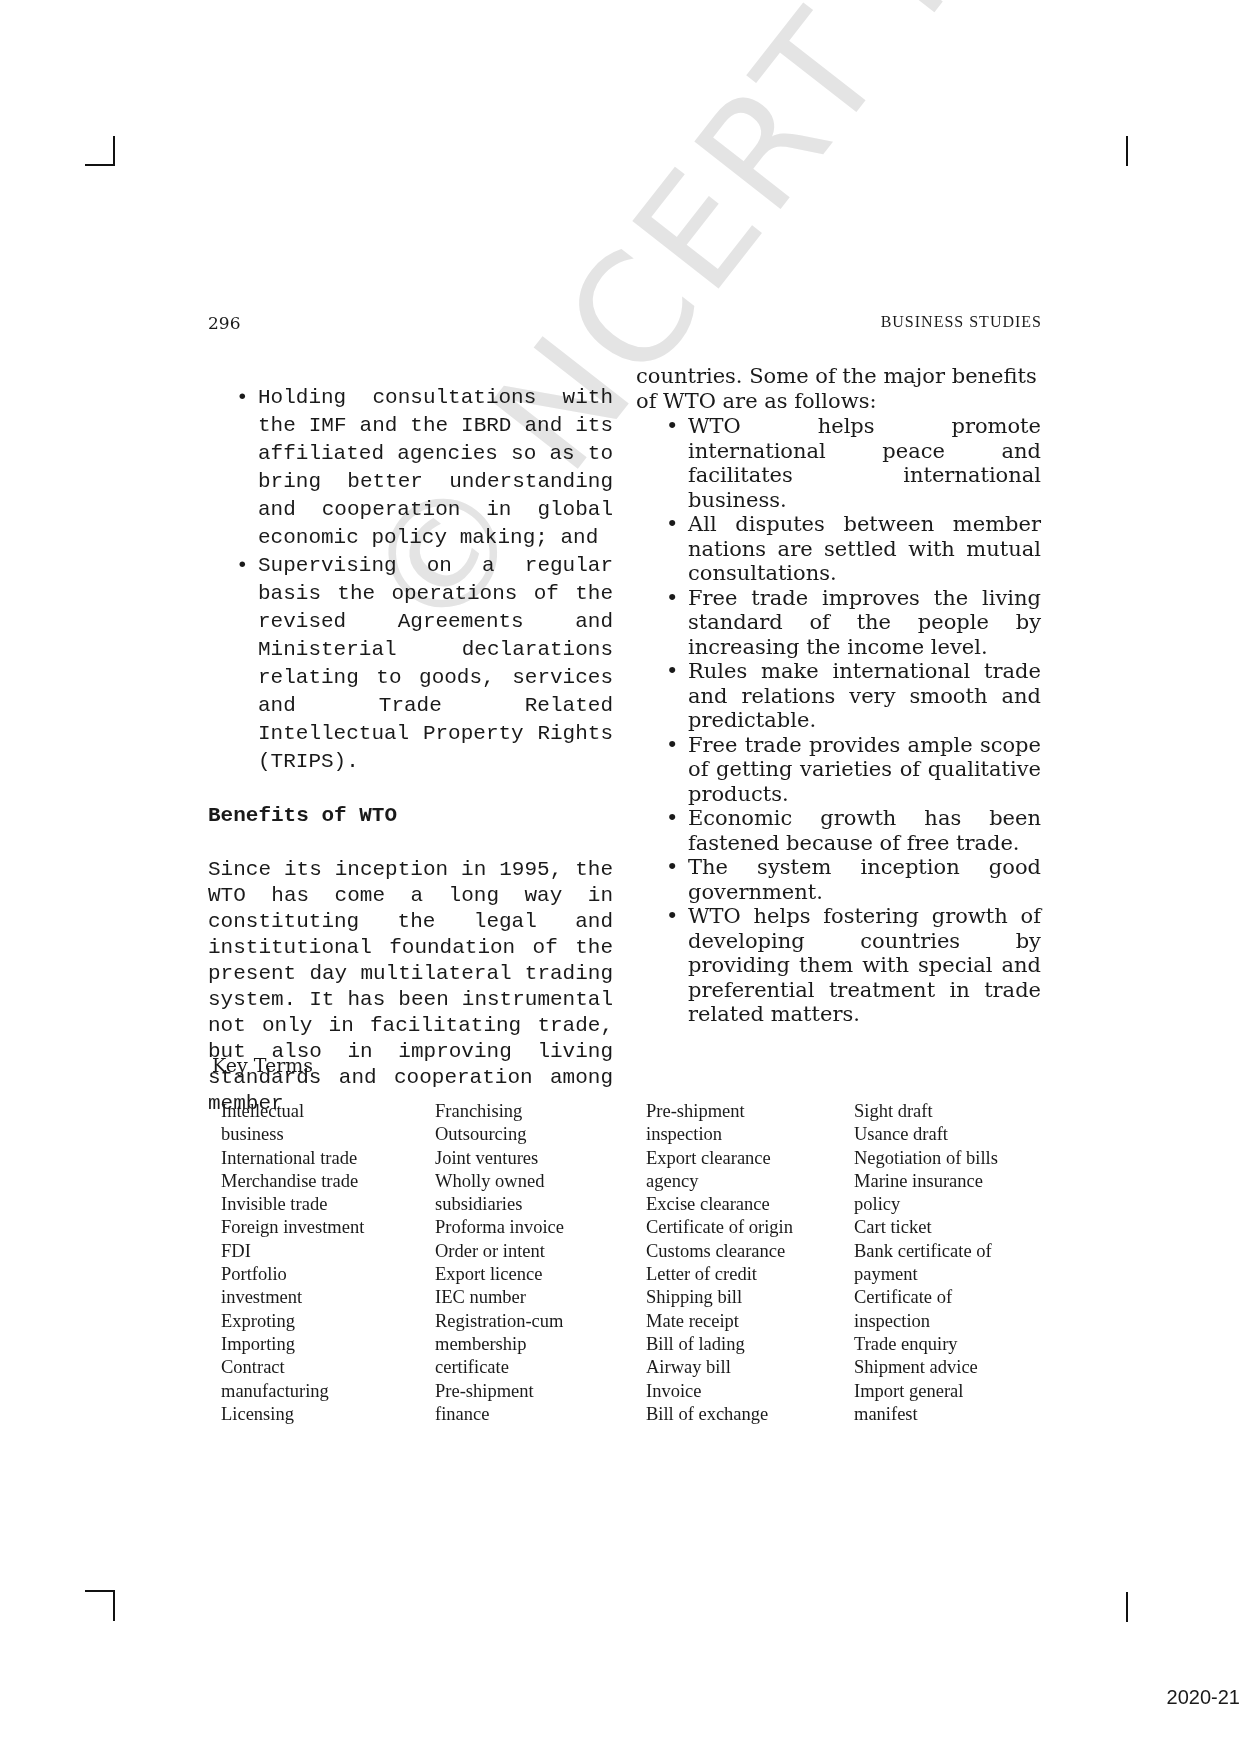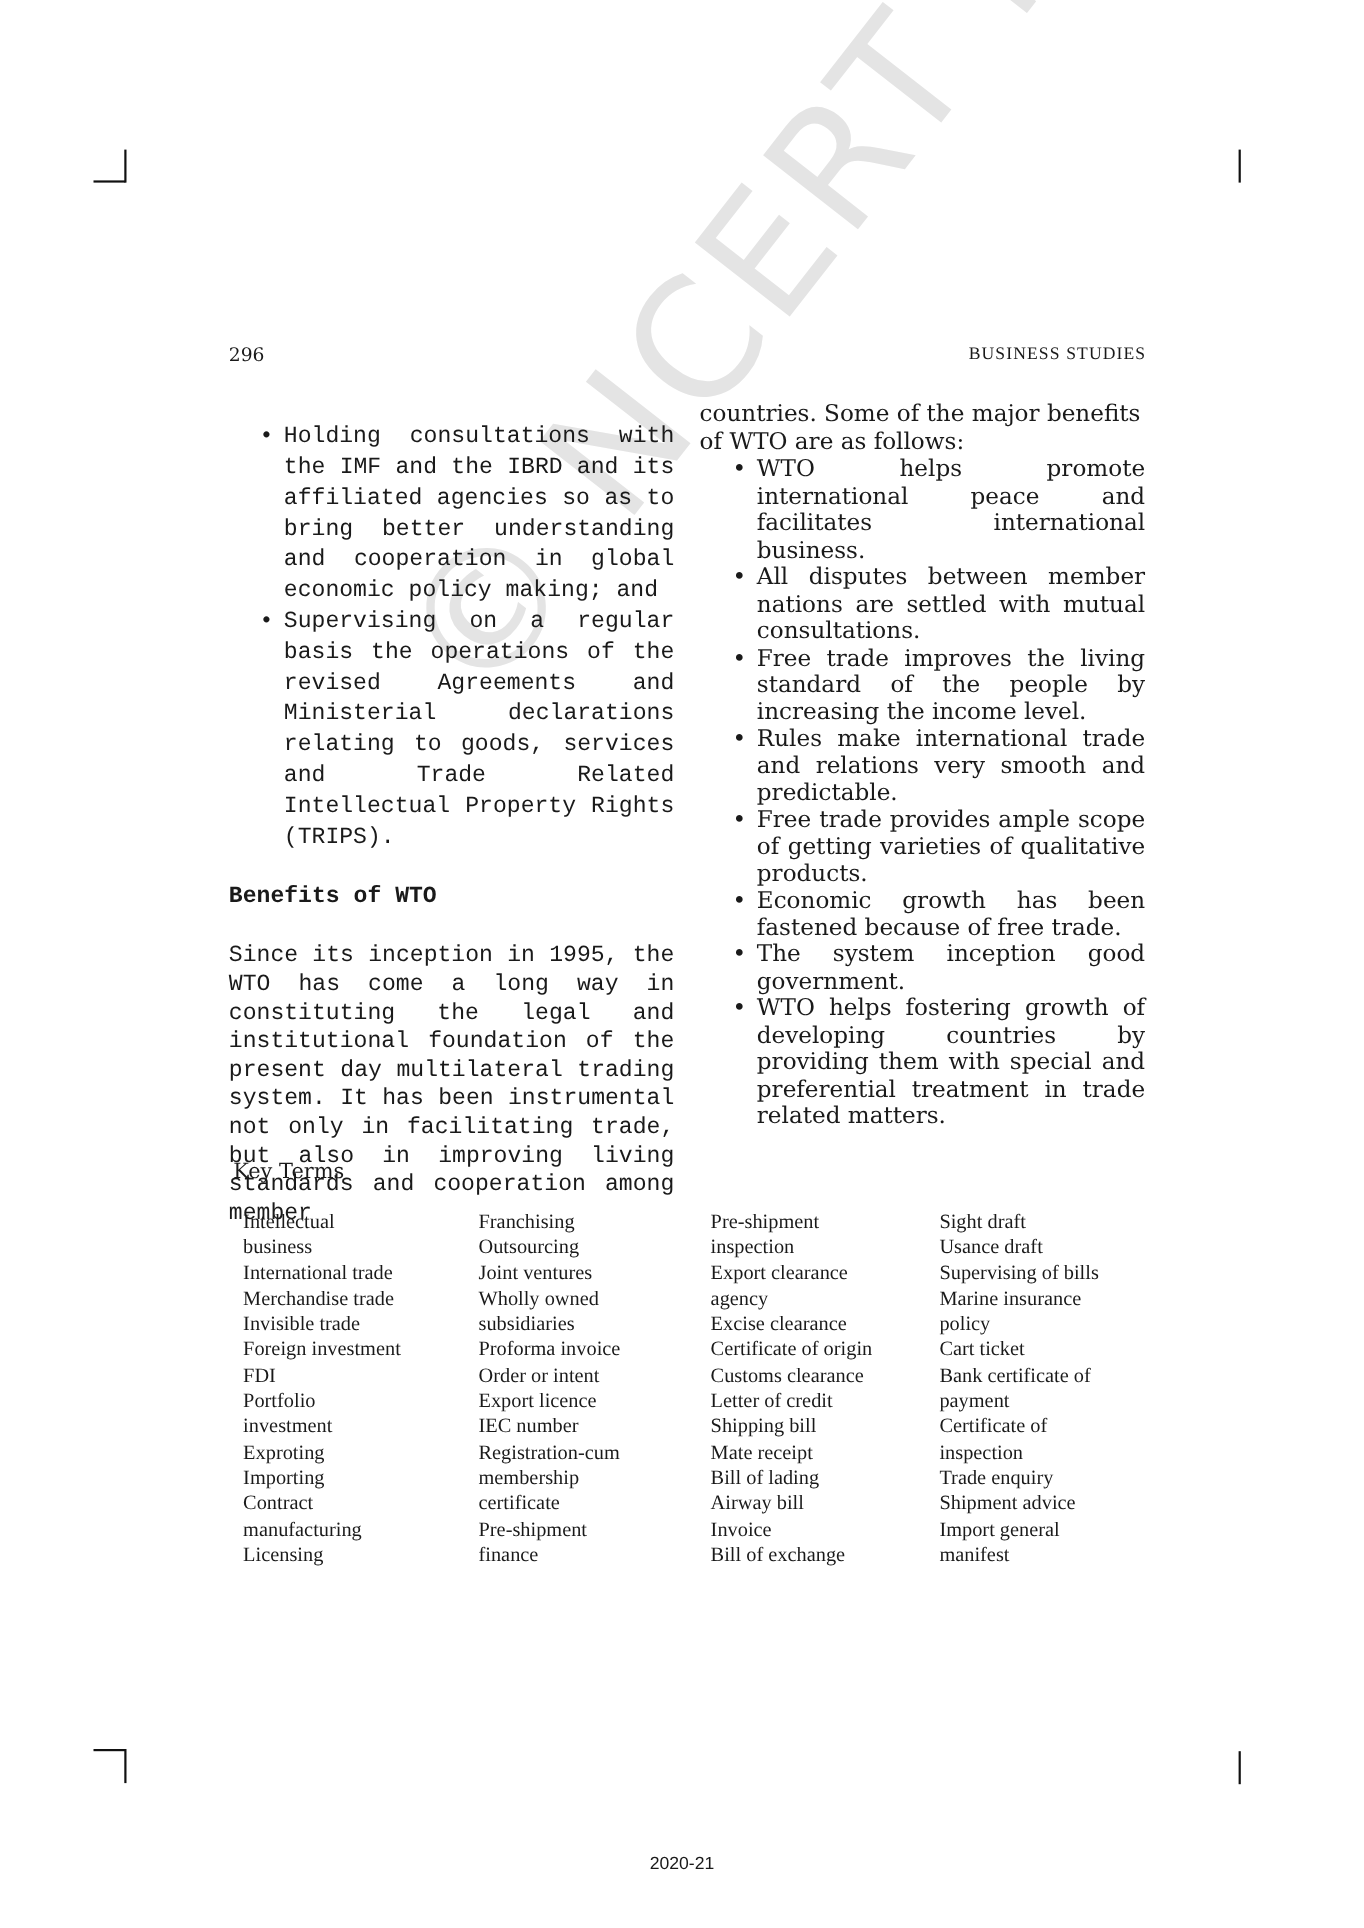--- a/index.html
+++ b/index.html
@@ -28,21 +28,21 @@
   }
   .col-right ul.bullets li { padding-left: 52px; line-height: 24.5px; }
   .col-right ul.bullets li::before { left: 30px; }
   .col-right .intro { line-height: 25px; }
   .section-title { font-weight: bold; margin-top: 26px; margin-bottom: 27px; font-size: 21px; }
   .para { text-align: justify; text-align-last: justify; line-height: 26px; }
   .key-title { position: absolute; left: 212px; top: 1054px; font-weight: normal; font-size: 19px; z-index: 1; }
   .terms { position: absolute; top: 1100px; z-index: 1; font-size: 18.5px; line-height: 23.3px; font-family: "Liberation Serif", serif; }
   .terms div { white-space: nowrap; }
   .t1 { left: 221px; } .t2 { left: 435px; } .t3 { left: 646px; } .t4 { left: 854px; }
-  .footer { position: absolute; left: 0; width: 1240px; top: 1686px; text-align: center; font-family: "Liberation Sans", sans-serif; font-size: 16px; }
+  .footer { position: absolute; left: 0; width: 1240px; top: 1686px; text-align: right; font-family: "Liberation Sans", sans-serif; font-size: 20px; }
 </style>
 </head>
 <body>
 
 <div class="crop" style="left:85px;top:164px;width:29px;height:1.5px;"></div>
 <div class="crop" style="left:113px;top:136px;width:1.5px;height:30px;"></div>
 <div class="crop" style="left:1126px;top:136px;width:1.5px;height:30px;"></div>
 <div class="crop" style="left:85px;top:1590px;width:29px;height:1.5px;"></div>
 <div class="crop" style="left:113px;top:1590px;width:1.5px;height:31px;"></div>
 <div class="crop" style="left:1126px;top:1592px;width:1.5px;height:30px;"></div>
@@ -121,21 +121,21 @@
     <div>Shipping bill</div>
     <div>Mate receipt</div>
     <div>Bill of lading</div>
     <div>Airway bill</div>
     <div>Invoice</div>
     <div>Bill of exchange</div>
   </div>
 <div class="terms t4">
     <div>Sight draft</div>
     <div>Usance draft</div>
-    <div>Supervising of bills</div>
+    <div>Negotiation of bills</div>
     <div>Marine insurance</div>
     <div>policy</div>
     <div>Cart ticket</div>
     <div>Bank certificate of</div>
     <div>payment</div>
     <div>Certificate of</div>
     <div>inspection</div>
     <div>Trade enquiry</div>
     <div>Shipment advice</div>
     <div>Import general</div>

